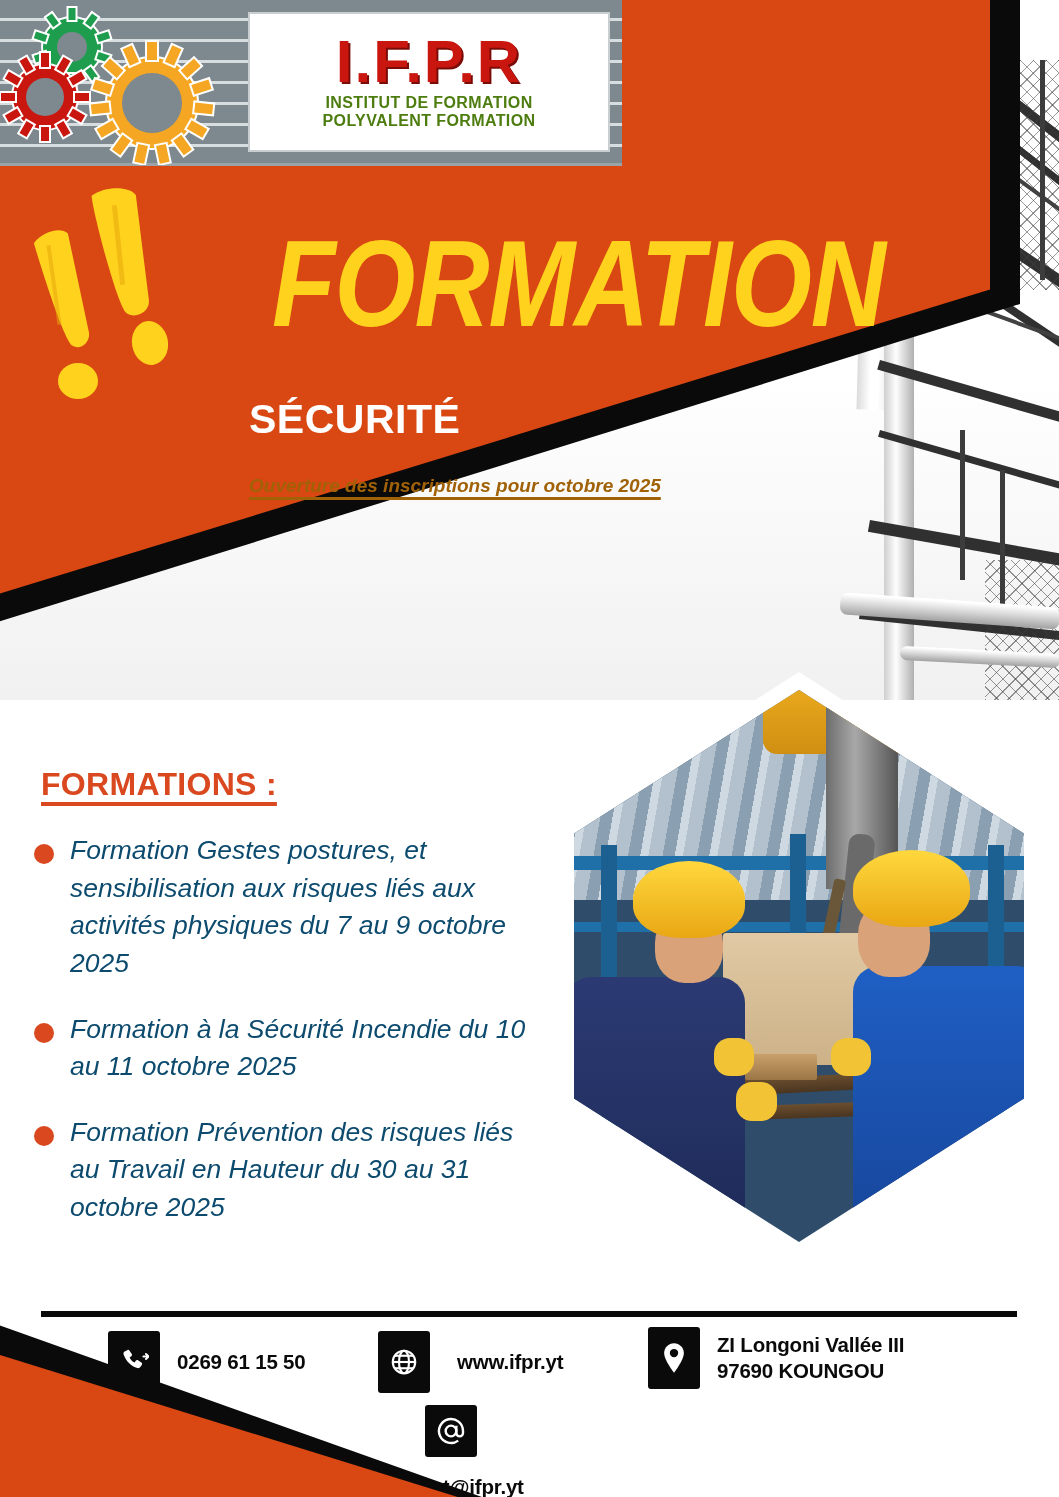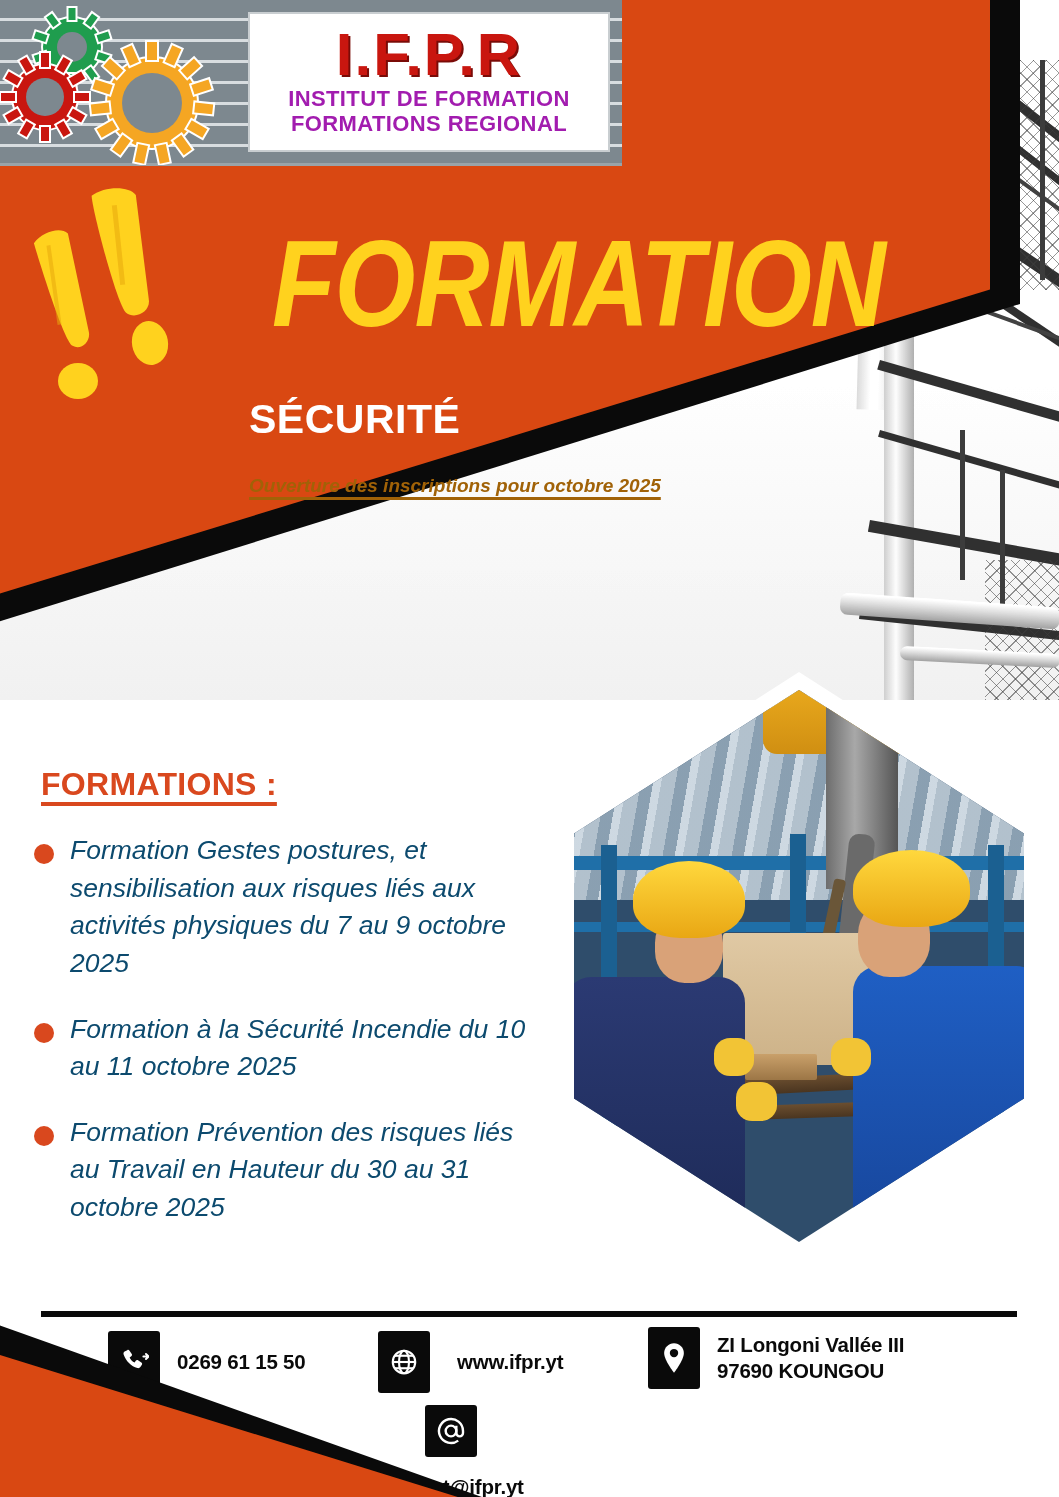--- a/index.html
+++ b/index.html
@@ -80,21 +80,21 @@
     background:#fff; display:flex; flex-direction:column;
     align-items:center; justify-content:center;
     border:2px solid #c9ced1;
   }
   .logo-name .big{
     color:#c9160f; font-weight:bold; font-size:60px; line-height:.95;
     letter-spacing:2px; font-family:"Liberation Sans",sans-serif;
     text-shadow:2px 2px 0 #7a0b07;
   }
   .logo-name .sub{
-    color:#a21caf; font-weight:bold; font-size:22px; line-height:1.12;
+    color:#4d7c0f; font-weight:bold; font-size:16px; line-height:1.12;
     text-align:center; letter-spacing:.4px; margin-top:4px;
   }
 
   
   .excl{position:absolute; left:20px; top:185px; width:190px; height:230px;}
 
   
   .title-formation{
     position:absolute; left:272px; top:222px;
     font-size:104px; line-height:1; font-weight:bold; font-style:italic;
@@ -298,21 +298,21 @@
             </g>
             <circle r="30" fill="#7d888f"></circle>
           </g>
         </g>
       </svg>
     </div>
     <div class="logo-name">
       <div class="big">I.F.P.R</div>
       <div class="sub">
         <span>INSTITUT DE FORMATION</span><br>
-        <span>FORMATIONS REGIONAL</span>
+        <span>POLYVALENT FORMATION</span>
       </div>
     </div>
   </div>
 
   <div class="excl">
     <svg width="190" height="230" viewBox="0 0 190 230">
       <g fill="#ffd21e">
         <path d="M20 55 C30 45 48 42 55 50 L62 150 C63 160 52 168 44 162 C36 156 22 70 20 55 Z" transform="rotate(-8 40 100)"></path>
         <path d="M78 8 C92 0 116 2 122 12 L124 118 C124 130 108 136 100 128 C92 120 77 22 78 8 Z" transform="rotate(-6 100 70)"></path>
         <ellipse cx="58" cy="196" rx="20" ry="18"></ellipse>

